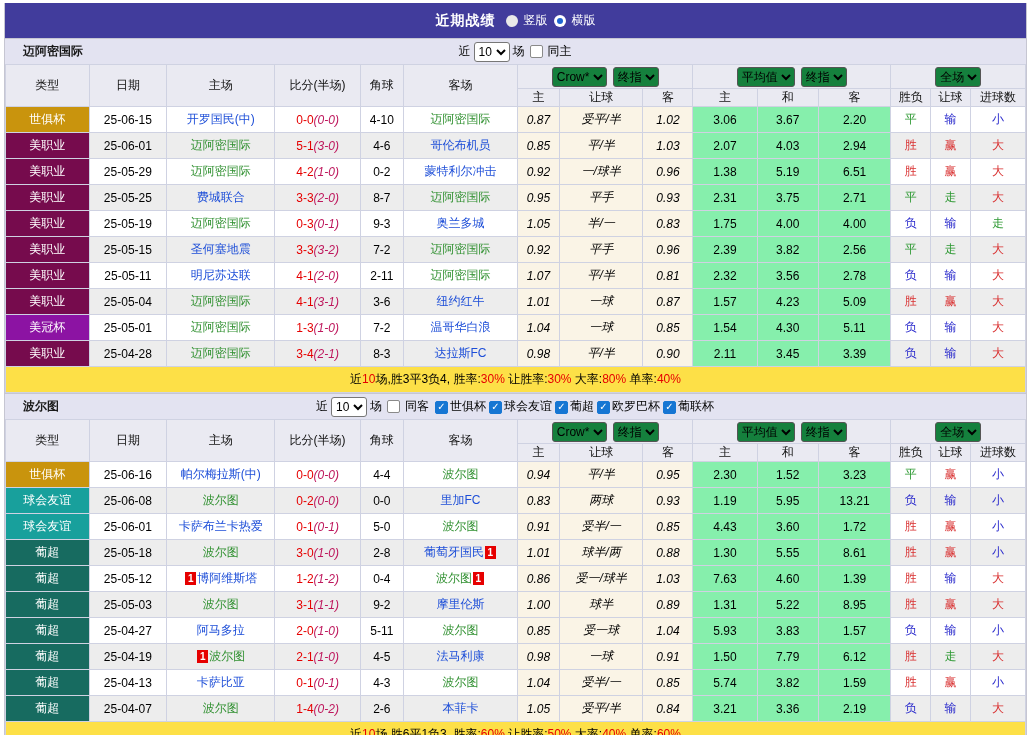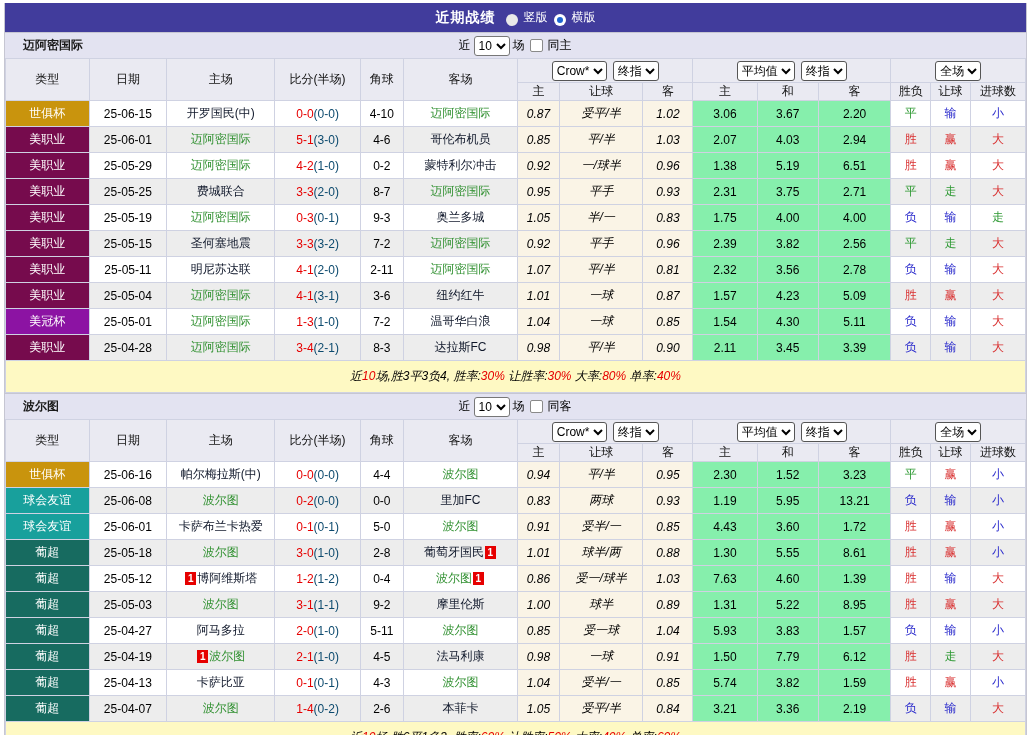--- a/index.html
+++ b/index.html
@@ -10,57 +10,57 @@
     --res-red:#D93030;
     --res-green:#2E9933;
     --res-blue:#2929CC;
     --hdr-bg:#EAEAF2;
     --border:#CFD2E2;
   }
   *{box-sizing:border-box;}
   body{margin:0;background:#fff;font-family:"Liberation Sans","DejaVu Sans",sans-serif;font-size:12px;color:#000;}
   .page{width:1023px;margin:3px 4px 0 4px;border-left:1px solid #C6C6D2;border-right:1px solid #C6C6D2;border-bottom:2px solid #55555f;}
   
-  .title-bar{height:29px;background:var(--bar-bg);display:flex;align-items:center;justify-content:center;gap:10px;color:#fff;}
+  .title-bar{height:35px;background:var(--bar-bg);display:flex;align-items:center;justify-content:center;gap:10px;color:#fff;}
   .title-bar .title{font-weight:bold;font-size:14px;letter-spacing:1px;}
-  .radio-group{display:flex;align-items:flex-end;gap:6px;}
+  .radio-group{display:flex;align-items:center;gap:6px;}
   .radio{width:12px;height:12px;border-radius:50%;background:#e9e9e9;display:inline-block;position:relative;cursor:pointer;}
   .radio.checked{background:#fff;}
   .radio.checked::after{content:'';position:absolute;left:3px;top:3px;right:3px;bottom:3px;border-radius:50%;background:#1F66D1;}
   .radio-label{color:#fff;font-size:12px;}
   
   .sec-head{height:26px;background:#E3E3F1;position:relative;display:flex;align-items:center;justify-content:center;border-top:1px solid #C6C6D2;}
   .team-title{position:absolute;left:18px;font-weight:bold;color:#1a1a1a;}
   .filters{display:flex;align-items:center;gap:3px;}
   .filters select{height:20px;font-size:12px;font-family:inherit;background:#fff;border:1px solid #777;border-radius:3px;}
   .cb{width:13px;height:13px;border:1px solid #8a8a8a;background:#fff;border-radius:2px;display:inline-flex;align-items:center;justify-content:center;cursor:pointer;margin:0 2px;}
   .cb.checked{background:var(--cb-blue);border-color:var(--cb-blue);color:#fff;font-size:10px;line-height:1;}
   .cb-label{margin-right:1px;}
   
   table{width:100%;border-collapse:collapse;table-layout:fixed;}
   th,td{border:1px solid var(--border);text-align:center;padding:0 1px;overflow:hidden;white-space:nowrap;}
   thead th{background:var(--hdr-bg);font-weight:normal;color:#111;}
   tr.h1 th{height:24px;}
   tr.h2 th{height:18px;}
-  .grp select{height:20px;font-size:12px;font-family:inherit;background:#ffffff;border:1px solid #555;border-radius:3px;margin:0 3px;}
+  .grp select{height:20px;font-size:12px;font-family:inherit;background:#15803d;border:1px solid #555;border-radius:3px;margin:0 3px;}
   tbody td{height:26px;}
   td.league{color:#fff;}
   tr.odd td.plain{background:#fff;}
   tr.even td.plain{background:#EDEDED;}
   td.cream{background:#FAF4E6;font-style:italic;}
   td.lblue{background:#86efac;}
   .t-green{color:var(--team-green);}
-  .t-black{color:#0f172a;}
+  .t-black{color:#1d4ed8;}
   .s-main{color:var(--score-red);}
-  .s-half{color:#0c4a6e;}
+  .s-half{color:#be185d;font-style:italic;}
   .c-r{color:var(--res-red);}
   .c-g{color:var(--res-green);}
   .c-b{color:var(--res-blue);}
   .card1{display:inline-block;background:#E60000;color:#fff;font-size:10px;font-weight:bold;width:11px;height:13px;line-height:13px;text-align:center;vertical-align:middle;margin:0 1px;}
-  tfoot td.summary{height:32px;background:#fef9c3;color:#000;font-style:italic;}
+  tfoot td.summary{height:26px;background:#fde047;color:#000;}
   tfoot td.summary .red{color:var(--score-red);}
 </style>
 </head>
 <body>
 
 <div class="page">
 
   <div class="title-bar">
     <span class="title">近期战绩</span>
     <span class="radio-group">
@@ -310,20 +310,21 @@
   </table>
 
   <div class="sec-head">
     <span class="team-title">波尔图</span>
     <span class="filters">
       <span>近</span>
       <select><option>10</option></select>
       <span>场</span>
       <span class="cb"></span>
       <span class="cb-label">同客</span>
+      <span class="league-filters" id="leagues-1"><span class="cb checked">✓</span><span class="cb-label">世俱杯</span><span class="cb checked">✓</span><span class="cb-label">球会友谊</span><span class="cb checked">✓</span><span class="cb-label">葡超</span><span class="cb checked">✓</span><span class="cb-label">欧罗巴杯</span><span class="cb checked">✓</span><span class="cb-label">葡联杯</span></span>
     </span>
   </div>
 
   <table>
     <colgroup>
       <col style="width:8.2%">
         <col style="width:7.6%">
         <col style="width:10.6%">
         <col style="width:8.4%">
         <col style="width:4.2%">

